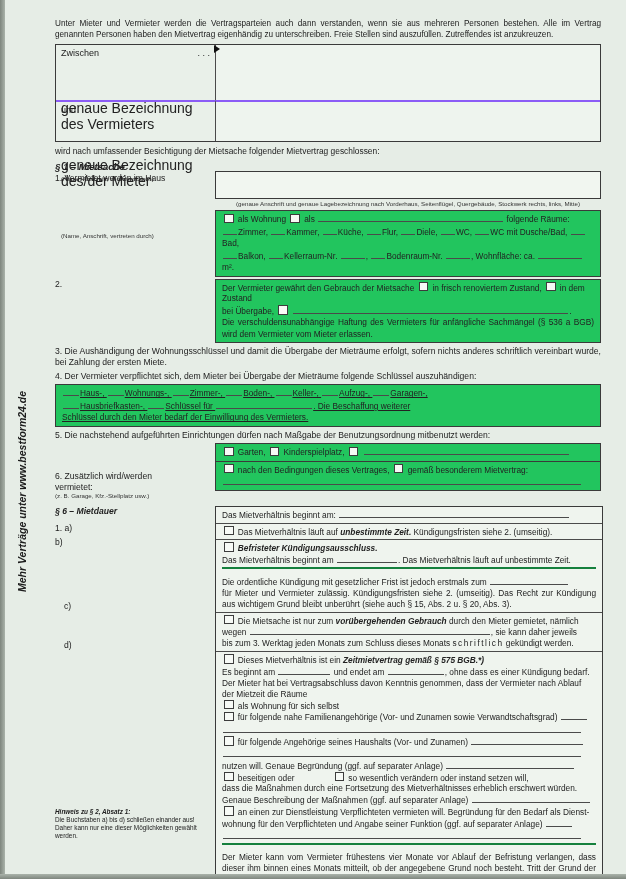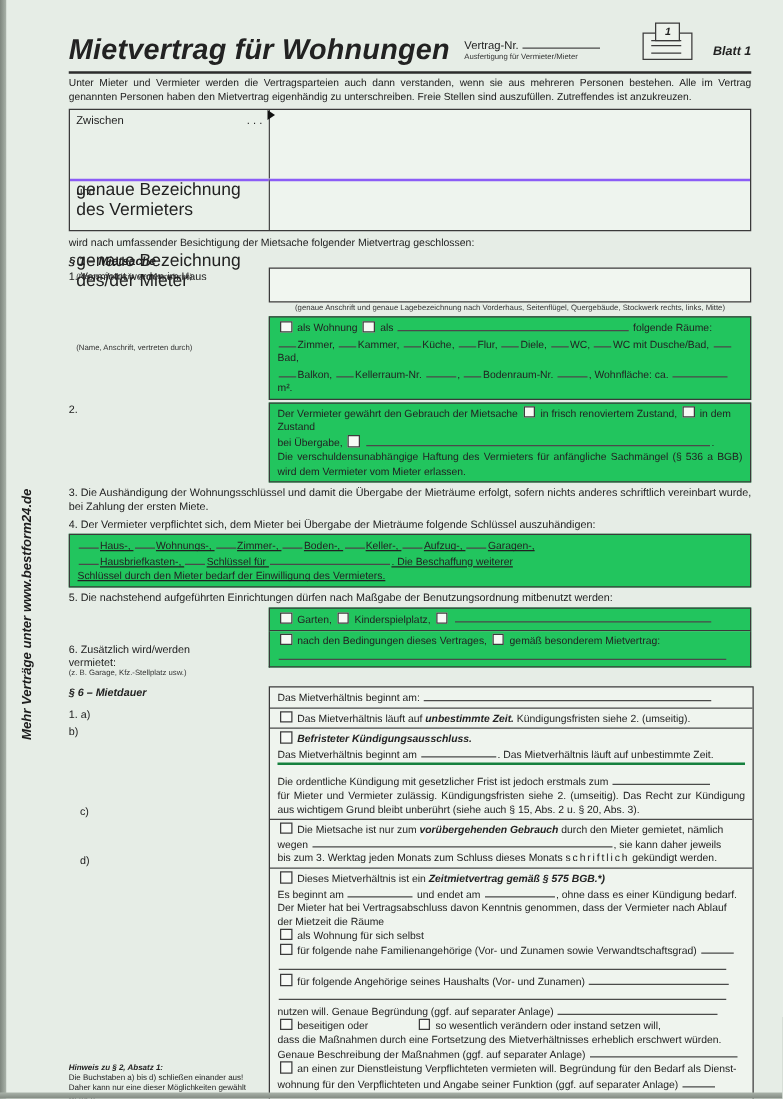--- a/index.html
+++ b/index.html
@@ -73,33 +73,20 @@
   .note .nh{font-weight:bold;font-style:italic;}
 </style>
 </head>
 <body>
 
 <div class="page">
   <div class="side-text">Mehr Verträge unter www.bestform24.de</div>
 
   <div class="content">
 
-    <div class="hdr">
-      <div class="title">Mietvertrag für Wohnungen</div>
-      <div class="vertrag">
-        <div class="vn"><span>Vertrag-Nr.</span> <span class="bl"></span></div>
-        <div class="copy">Ausfertigung für Vermieter/Mieter</div>
-      </div>
-      <div class="punch">
-        <div class="pbody"></div>
-        <div class="plines"></div>
-        <div class="ptab">1</div>
-      </div>
-      <div class="blatt">Blatt 1</div>
-    </div>
     <div class="intro">Unter Mieter und Vermieter werden die Vertragsparteien auch dann verstanden, wenn sie aus mehreren Personen bestehen. Alle im Vertrag genannten Personen haben den Mietvertrag eigenhändig zu unterschreiben. Freie Stellen sind auszufüllen. Zutreffendes ist anzukreuzen.</div>
 
     <div class="parties">
       <div class="pcell">
         <div class="ptop">
           <span>Zwischen</span>
           <span>. . .</span>
         </div>
         <div class="plabel">genaue Bezeichnung
 des Vermieters</div>

